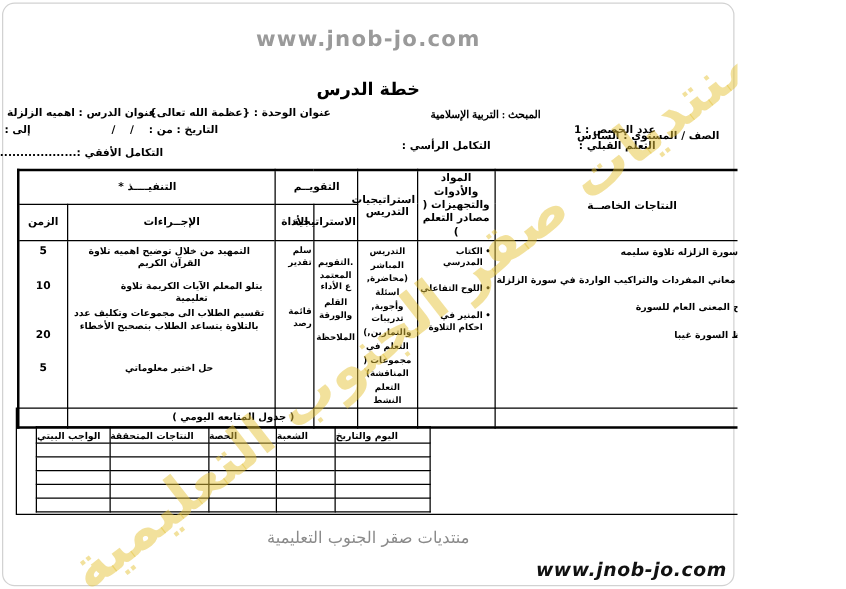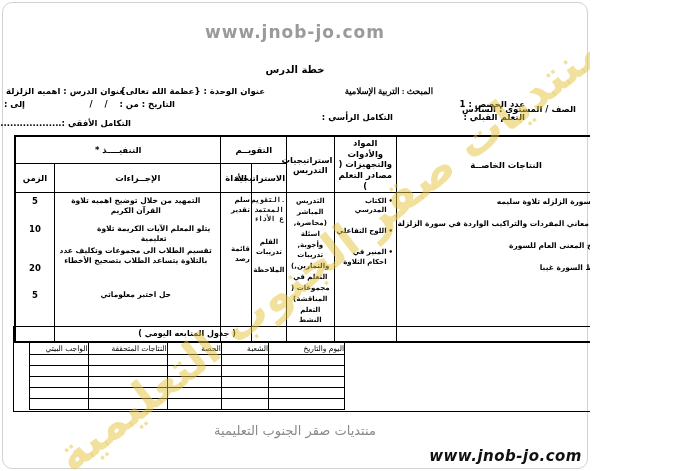--- a/index.html
+++ b/index.html
@@ -1,21 +1,21 @@
 <!DOCTYPE html>
 <html lang="ar"><head>
 <meta charset="utf-8">
 <style>
   html,body{margin:0;padding:0;background:#fff;}
   .page{position:relative;width:590px;height:471px;background:#fff;overflow:hidden;
         font-family:"DejaVu Sans",sans-serif;direction:rtl;color:#000;}
   .frame{position:absolute;inset:2px;border:1px solid #d2d2d2;border-radius:10px;pointer-events:none;}
   .wm-top{position:absolute;top:22px;left:0;right:0;text-align:center;font-size:17px;
           font-weight:bold;color:#9a9a9a;letter-spacing:1px;direction:ltr;}
-  .doc-title{position:absolute;top:64px;left:0;right:0;text-align:center;font-size:10px;font-weight:bold;}
+  .doc-title{position:absolute;top:64px;left:0;right:0;text-align:center;font-size:14px;font-weight:bold;}
   .hdr span{position:absolute;font-size:8.5px;font-weight:bold;white-space:pre;}
   .h-class{top:104px;right:14px;}
   .h-subject{top:86px;right:157px;font-family:Liberation Serif, serif;}
   .h-unit{top:86px;right:325px;}
   .h-lesson{top:86px;right:465px;}
   .h-periods{top:99px;right:65px;}
   .h-datefrom{top:99px;right:415px;}
   .h-dateto{top:99px;right:565px;}
   .h-prior{top:112px;right:65px;}
   .h-vert{top:112px;right:197px;}
@@ -34,21 +34,21 @@
   td.bodycell{height:146px;vertical-align:top;font-weight:bold;}
   .numline{height:22px;text-align:center;font-size:8.5px;padding-top:2px;box-sizing:border-box;}
   .outline{height:22px;text-align:right;font-size:7.5px;padding:3px 4px 0 0;box-sizing:border-box;
            white-space:nowrap;overflow:hidden;}
   .c-mat{font-size:7px;}
   .mat{display:flex;gap:2px;margin:3px 2px 12px 1px;text-align:right;line-height:1.3;}
   .blt{flex:0 0 auto;}
   .c-strat{font-size:7px;text-align:center;line-height:1.55;}
   .c-strat div{padding-top:2px;}
   .c-es{font-size:7px;text-align:center;line-height:1.35;}
-  .es1{height:44px;padding-top:2px;box-sizing:border-box;font-family:Liberation Mono, monospace;}
+  .es1{height:44px;padding-top:12px;box-sizing:border-box;}
   .es2{height:28px;box-sizing:border-box;}
   .c-et{font-size:7px;text-align:right;line-height:1.35;}
   .et1{height:51px;padding-top:2px;box-sizing:border-box;}
   .c-proc{font-size:7.5px;text-align:center;line-height:1.35;}
   .p1{height:30px;padding:2px 6px 0 2px;box-sizing:border-box;}
   .p2{height:22px;padding:0 6px 0 2px;box-sizing:border-box;margin-left:36px;}
   .p3{height:44px;padding:0 6px 0 2px;box-sizing:border-box;}
   .p4{padding:0 6px 0 2px;}
   .c-time{font-size:8.5px;}
   .tm{display:flex;justify-content:center;align-items:flex-start;box-sizing:border-box;}
@@ -61,21 +61,21 @@
   .reflect{position:absolute;top:0;bottom:0;right:0;width:211px;border-left:1px solid #000;}
   .reflect span{position:absolute;right:6px;font-size:8.5px;font-weight:bold;white-space:pre;}
   .r-title{top:3px;}
   .r-sat{top:15px;}
   .r-chal{top:38px;}
   .r-sug{top:62px;}
   .daily-wrap{position:absolute;top:2px;left:12px;width:322px;}
   .daily-title{text-align:center;font-size:8px;font-weight:bold;height:12px;}
   table.daily{width:316px;border-collapse:collapse;table-layout:fixed;margin:0 auto;}
   table.daily th,table.daily td{border:1px solid #000;padding:0;}
-  table.daily th{font-size:7.5px;font-weight:normal;height:12px;text-align:right;}
+  table.daily th{font-size:7.5px;font-weight:bold;height:12px;text-align:left;}
   table.daily td{height:10px;}
 
   .footer-forum{position:absolute;top:423px;left:0;right:0;text-align:center;font-size:13px;color:#8a8a8a;}
   .wm-bottom{position:absolute;top:447px;right:8px;font-size:15px;font-weight:bold;font-style:italic;
              color:#111;direction:ltr;letter-spacing:0.5px;}
   .diag{position:absolute;left:330px;top:252px;transform:translate(-50%,-50%) rotate(-38deg);
         font-size:46px;font-weight:bold;color:rgba(230,196,58,0.5);white-space:nowrap;z-index:9;
         pointer-events:none;}
 </style>
 </head>
@@ -153,21 +153,21 @@
         <div class="mat">
           <span class="blt">•</span>
           <span>المنير في احكام التلاوة</span>
         </div>
       </td>
       <td class="bodycell c-strat">
         <div>التدريس المباشر (محاضرة, اسئلة وأجوبة, تدريبات والتمارين,) التعلم في مجموعات ( المناقشة) التعلم النشط</div>
       </td>
       <td class="bodycell c-es">
         <div class="es1">.التقويم المعتمد ع الأداء</div>
-        <div class="es2">القلم تدريبات</div>
+        <div class="es2">القلم والورقة</div>
         <div class="es3">الملاحظة</div>
       </td>
       <td class="bodycell c-et">
         <div class="et1">سلم تقدير</div>
         <div class="et2">قائمة رصد</div>
       </td>
       <td class="bodycell c-proc">
         <div class="p1">التمهيد من خلال توضيح اهميه تلاوة القرآن الكريم</div>
         <div class="p2">يتلو المعلم الآيات الكريمة تلاوة تعليمية</div>
         <div class="p3">تقسيم الطلاب الى مجموعات وتكليف عدد بالتلاوة يتساعد الطلاب بتصحيح الأخطاء</div>

